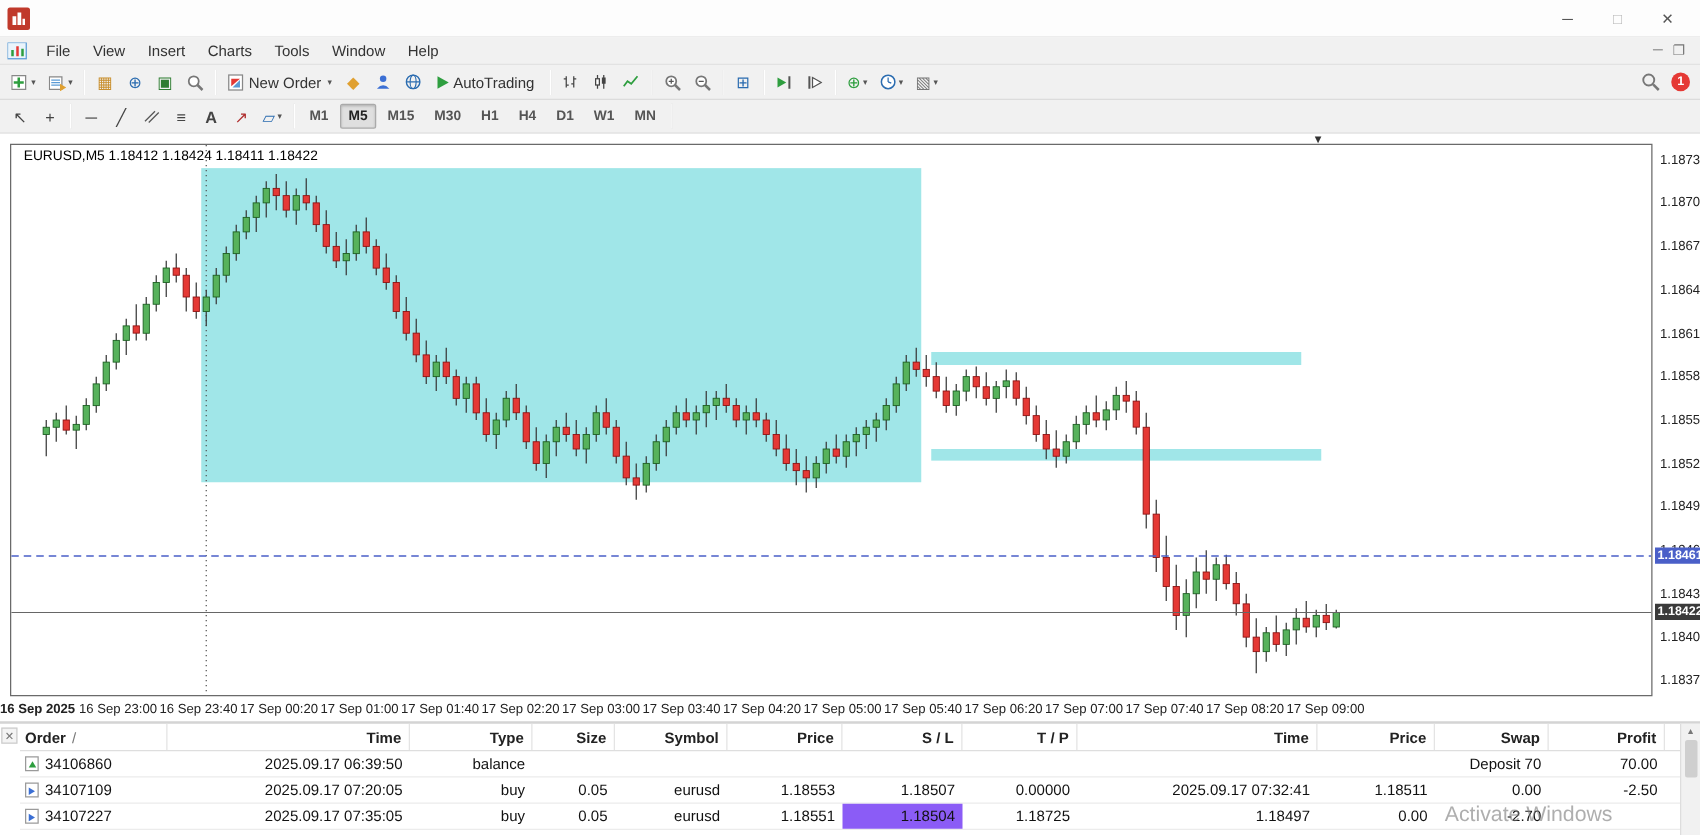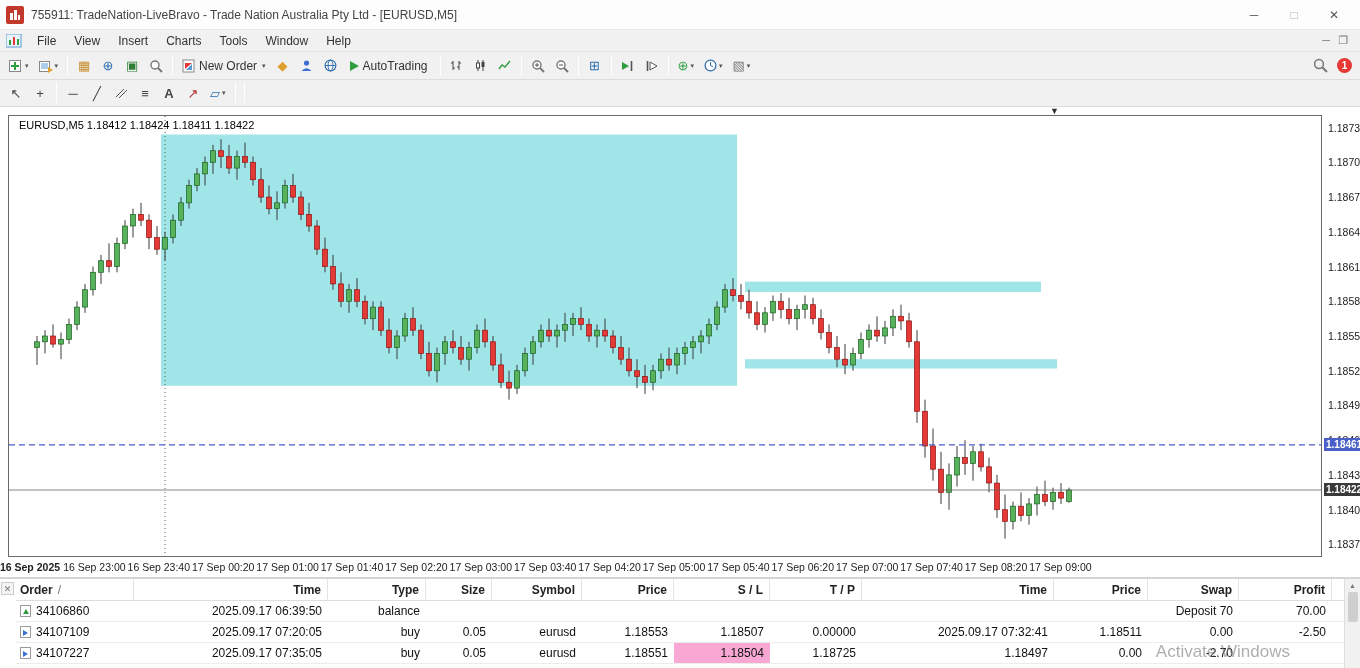--- a/index.html
+++ b/index.html
@@ -68,21 +68,20 @@
 <body>
 
 <div class="titlebar">
   <div class="app-icon">
     <svg width="12" height="12">
         <rect x="1" y="4" width="3" height="7" fill="#fff"></rect>
         <rect x="5" y="1" width="3" height="10" fill="#fff"></rect>
         <rect x="9" y="6" width="2" height="5" fill="#fff"></rect>
       </svg>
   </div>
-  <span class="title-text">755911: TradeNation-LiveBravo - Trade Nation Australia Pty Ltd - [EURUSD,M5]</span>
   <div class="win-btns">
     <div class="win-btn">─</div>
     <div class="win-btn dim">□</div>
     <div class="win-btn">✕</div>
   </div>
 </div>
 
 <div class="menubar">
   <span class="menu-chart-icon">
     <svg width="16" height="14">
@@ -283,20 +282,31 @@
       <span class="gly" style="font-weight:bold">A</span>
     </div>
   <div class="tbtn">
       <span class="gly" style="color:#b03030">↗</span>
     </div>
   <div class="tbtn">
     <span class="gly" style="color:#2b6cb0">▱</span>
     <span class="dd">▾</span>
   </div>
   <div class="tsep"></div>
+  <div id="tf-group" style="display:flex;align-items:center">
+      <div class="tf">M1</div>
+      <div class="tf active">M5</div>
+      <div class="tf">M15</div>
+      <div class="tf">M30</div>
+      <div class="tf">H1</div>
+      <div class="tf">H4</div>
+      <div class="tf">D1</div>
+      <div class="tf">W1</div>
+      <div class="tf">MN</div>
+    </div>
   <div class="tsep"></div>
 </div>
 
 <div class="chart-wrap">
   <div class="plot">
     <div class="ohlc">EURUSD,M5  1.18412 1.18424 1.18411 1.18422</div>
     <svg id="chart-svg" width="1312" height="440">
         <rect x="152" y="18.5" width="576" height="251.3" fill="#a0e6e8"></rect>
         <rect x="736" y="165.6" width="296" height="10.4" fill="#a0e6e8"></rect>
         <rect x="736" y="243.2" width="312" height="9.3" fill="#a0e6e8"></rect>
@@ -738,21 +748,21 @@
           </div>
           <div class="tcell">
             <span>0.05</span>
           </div>
           <div class="tcell">
             <span>eurusd</span>
           </div>
           <div class="tcell">
             <span>1.18551</span>
           </div>
-          <div class="tcell" style="background: #f9a8d4;">
+          <div class="tcell" style="background: #8b5cf6;">
             <span>1.18504</span>
           </div>
           <div class="tcell">
             <span>1.18725</span>
           </div>
           <div class="tcell">
             <span>1.18497</span>
           </div>
           <div class="tcell">
             <span>0.00</span>

